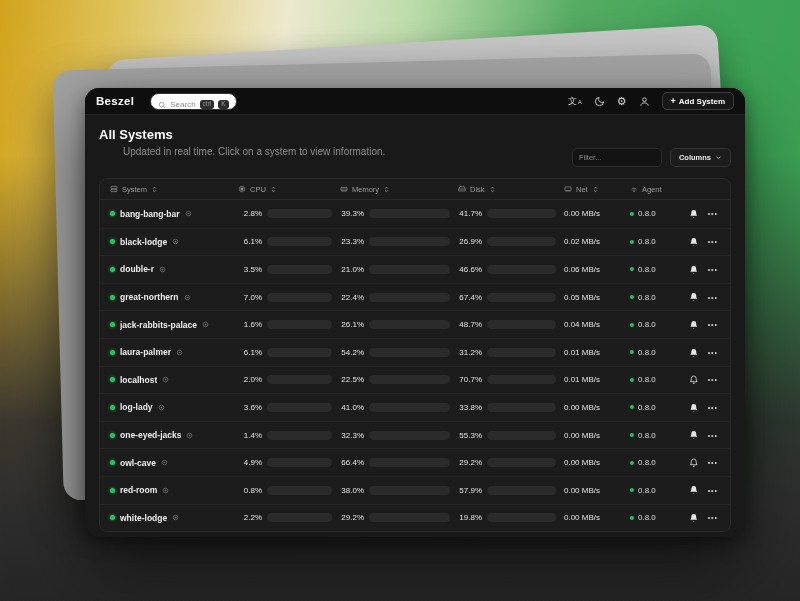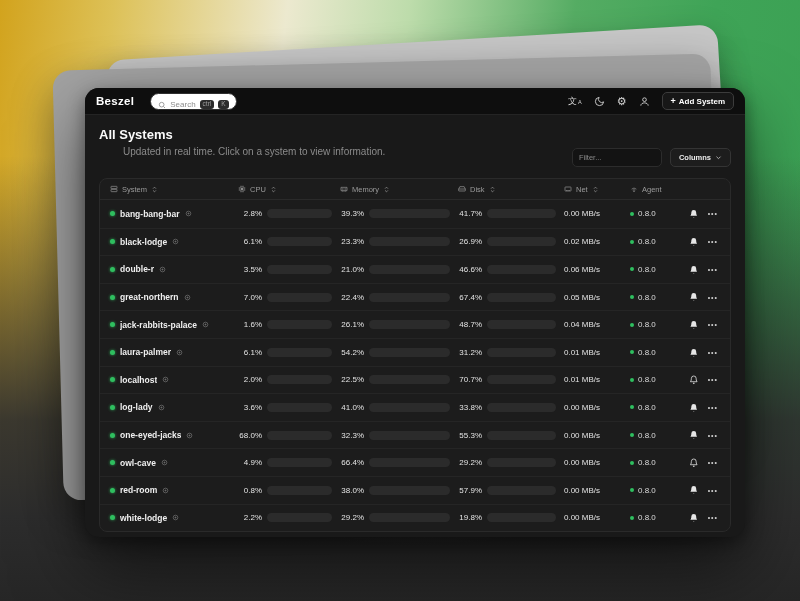--- a/index.html
+++ b/index.html
@@ -523,21 +523,21 @@
   <div class="trow">
     <div class="syscell">
       <span class="status-dot" style="background: rgb(47, 190, 95);"></span>
       <span class="sysname">one-eyed-jacks</span>
       <svg viewBox="0 0 24 24" fill="none" stroke-width="2.5">
                 <circle cx="12" cy="12" r="8"></circle>
                 <circle cx="12" cy="12" r="2" fill="#6f6f6f"></circle>
               </svg>
     </div>
     <div class="metric">
-      <span class="mval">68.0%</span>
+      <span class="mval">1.4%</span>
       <span class="bar"><span class="fill" style="width: 4%; background: rgb(70, 194, 98);"></span></span>
     </div>
     <div class="metric">
       <span class="mval">32.3%</span>
       <span class="bar"><span class="fill" style="width: 32.3%; background: rgb(70, 194, 98);"></span></span>
     </div>
     <div class="metric">
       <span class="mval">55.3%</span>
       <span class="bar"><span class="fill" style="width: 55.3%; background: rgb(70, 194, 98);"></span></span>
     </div>

